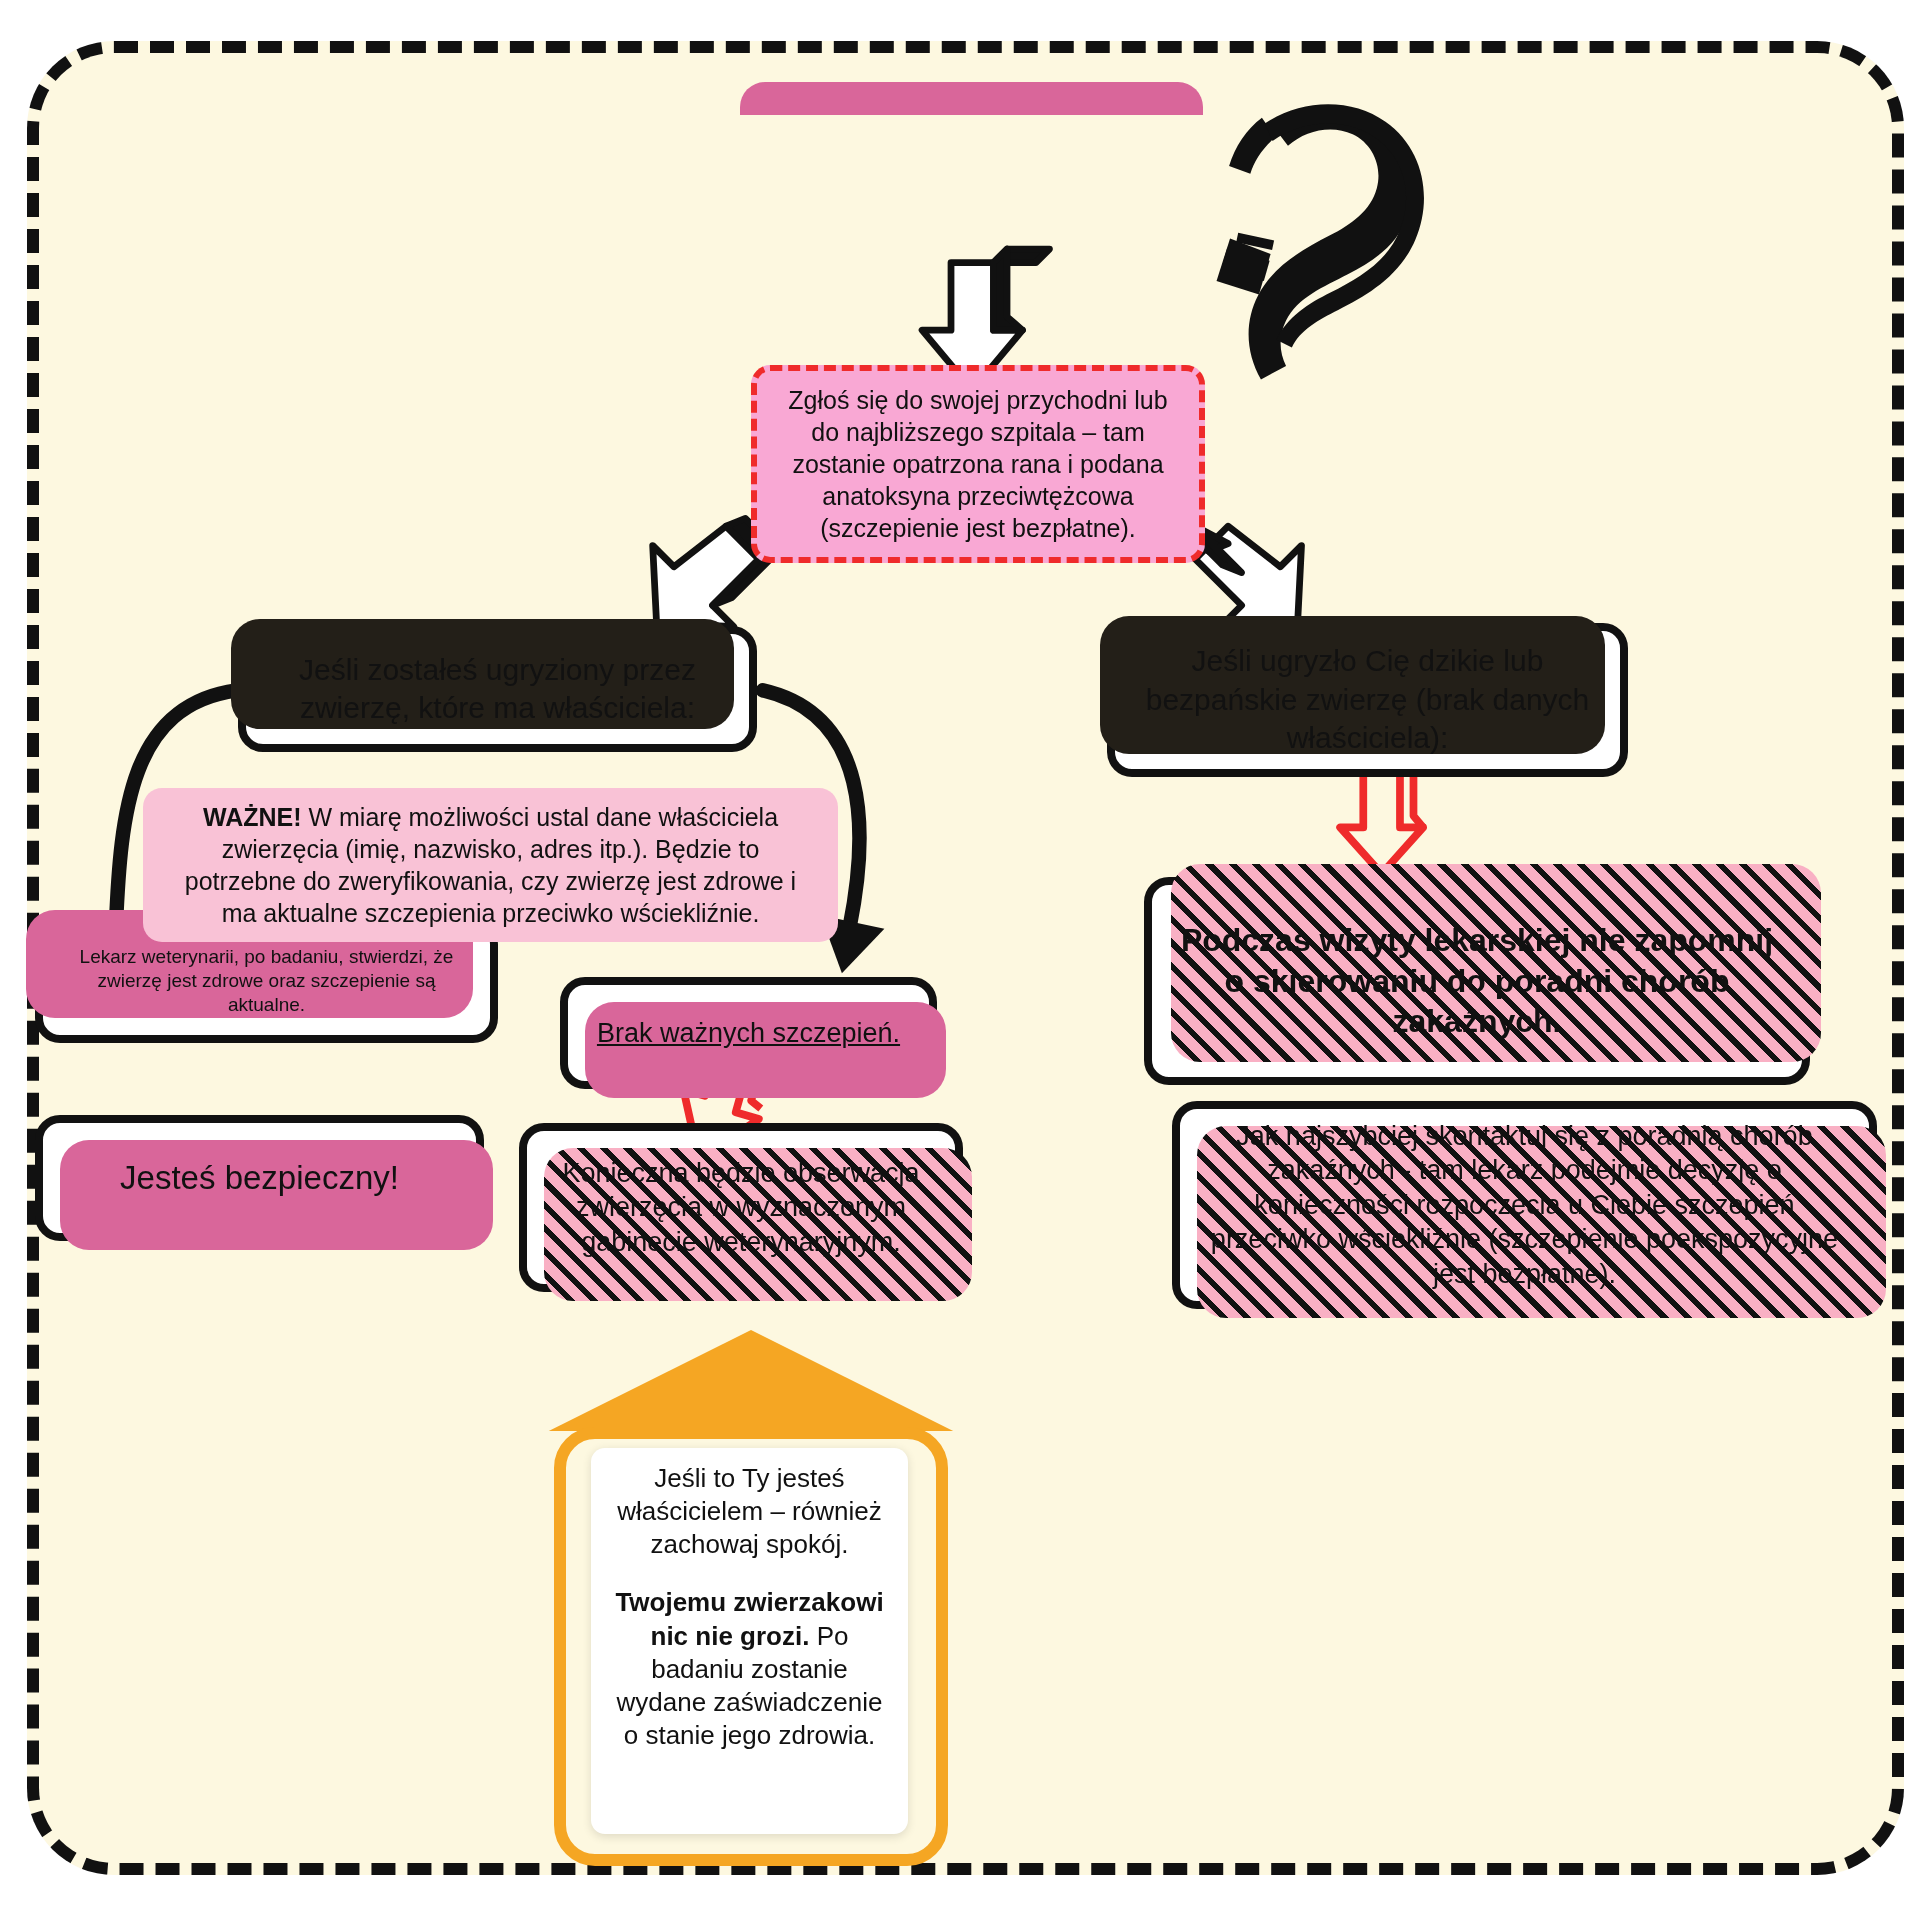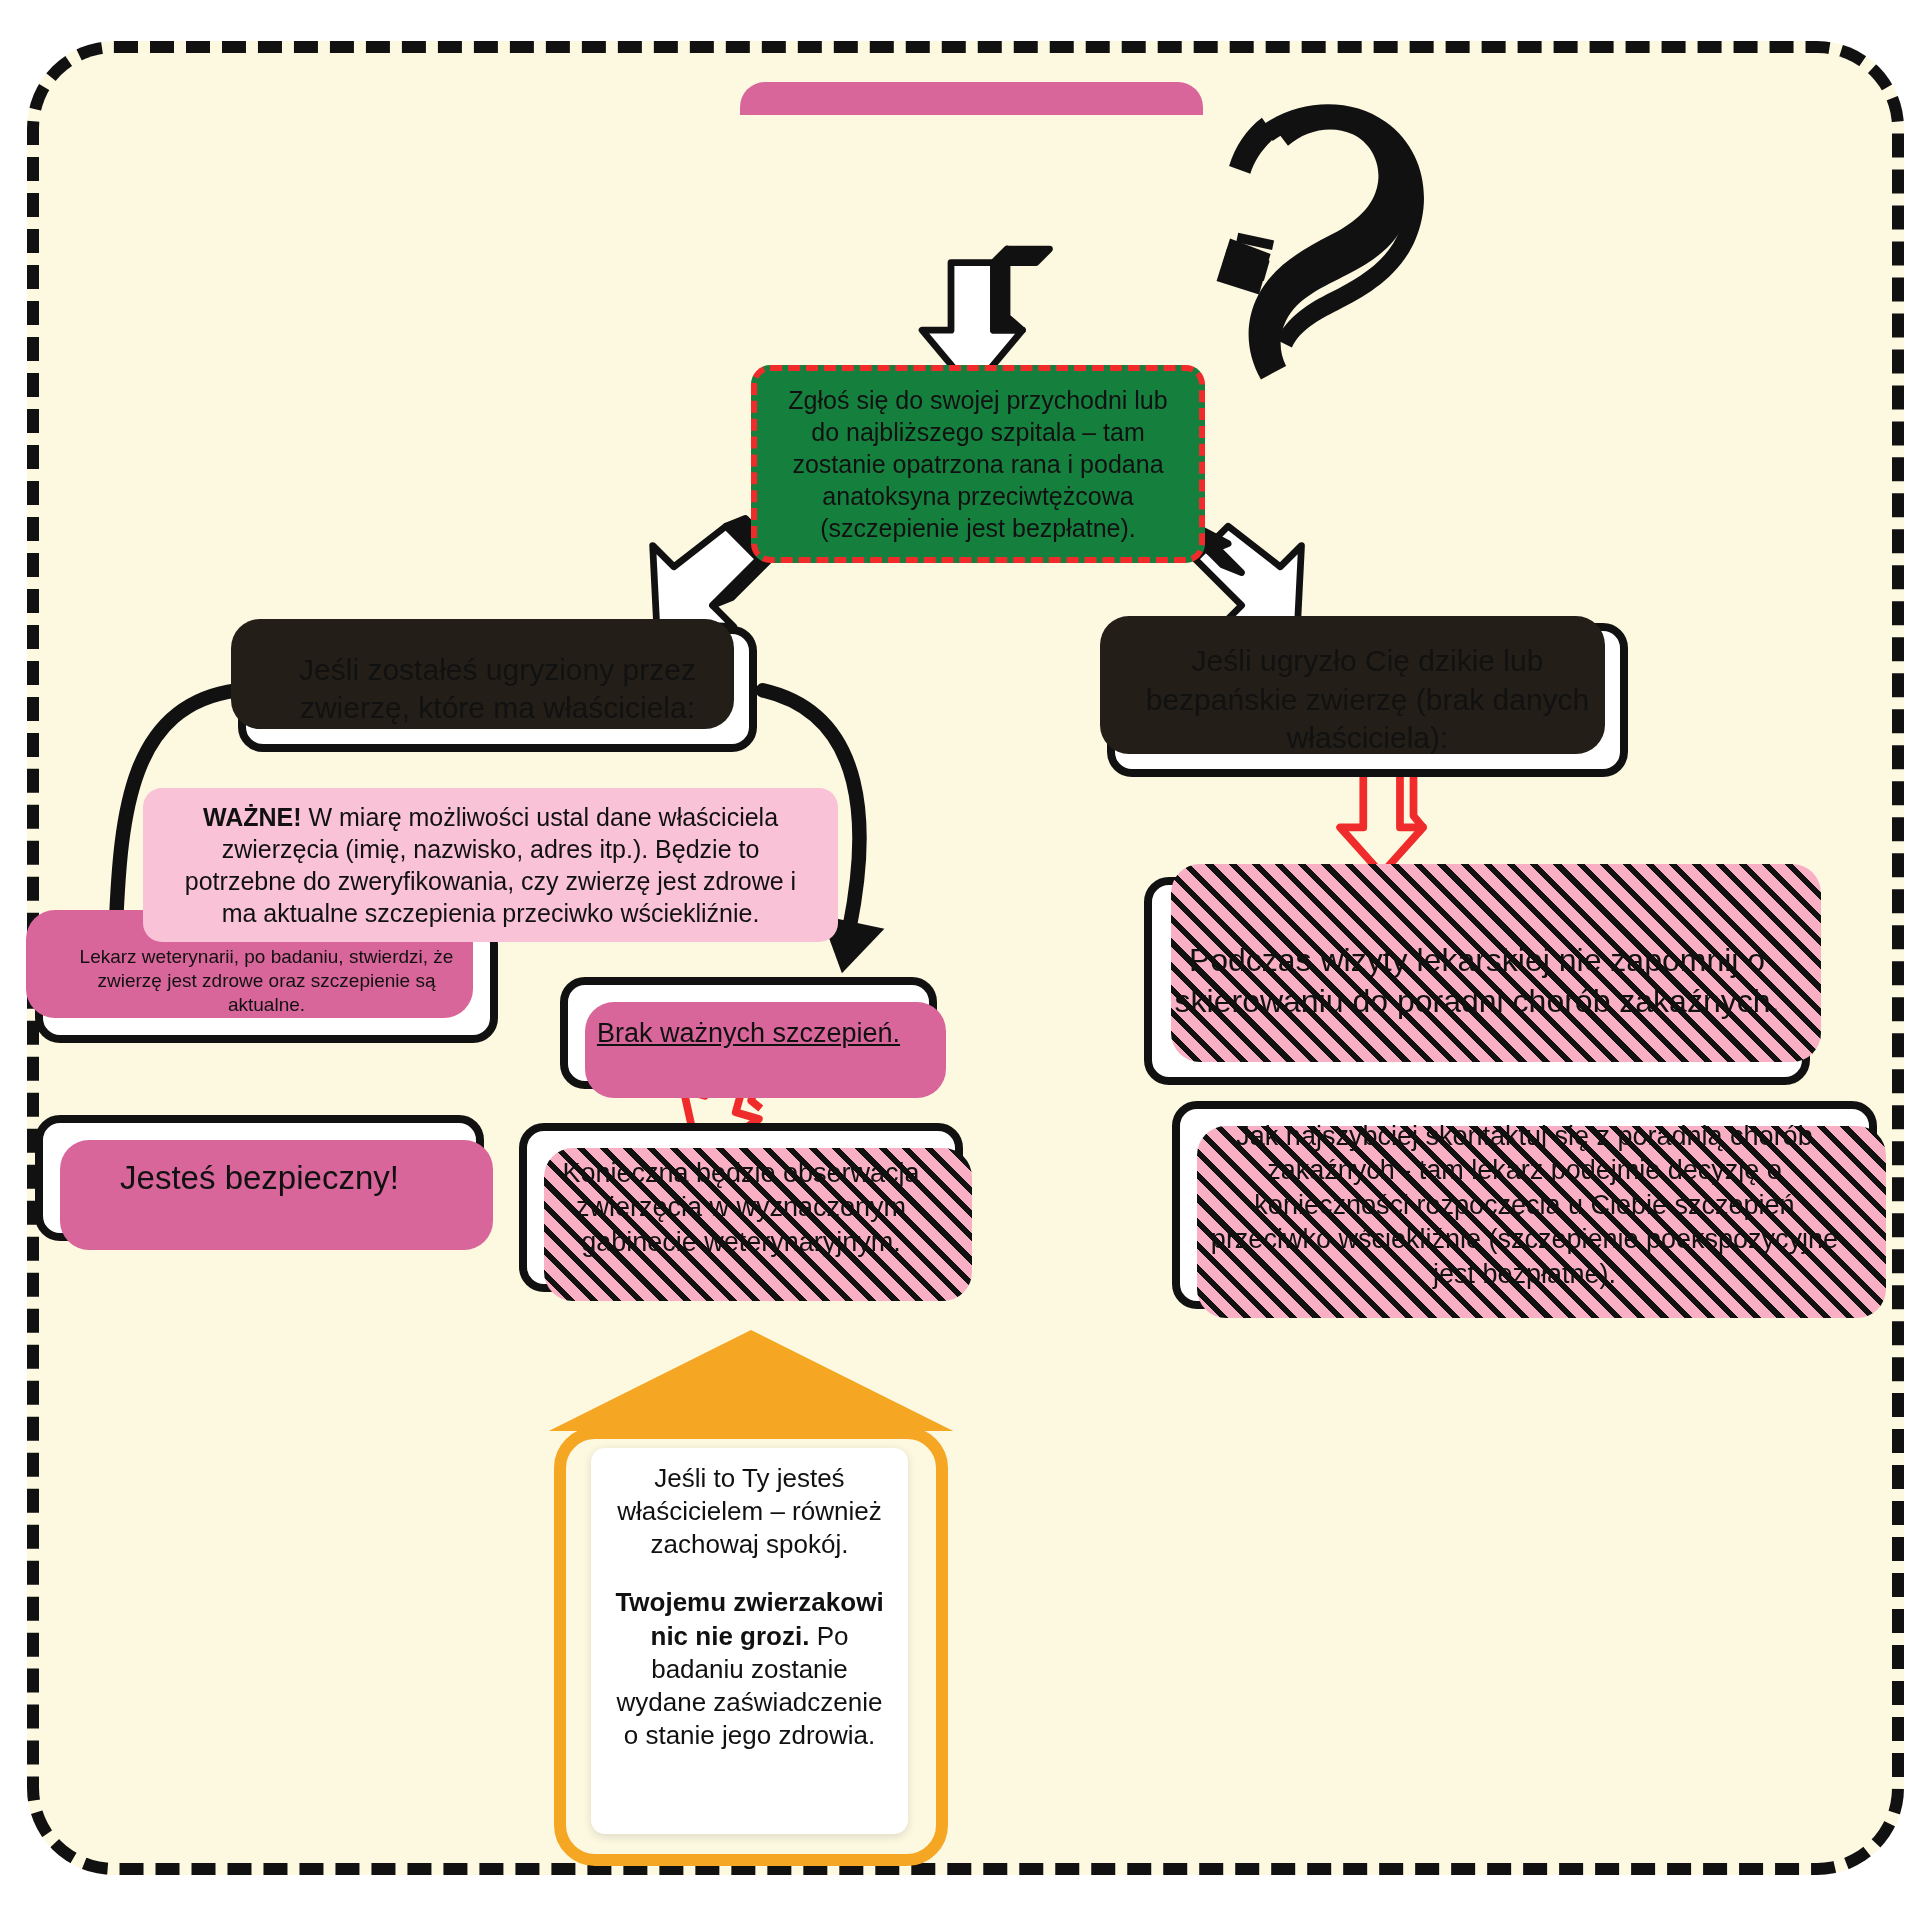--- a/index.html
+++ b/index.html
@@ -99,21 +99,21 @@
   #box-intro{
     left:736px;top:92px;width:454px;height:154px;
     font-size:31px;
     z-index:5;
   }
   #box-intro-pinkbar{left:740px;top:82px;width:463px;height:33px;z-index:4;}
 
   
   #box-clinic{
     left:751px;top:365px;width:454px;height:198px;
-    background:#15803d;
+    background:#f9a8d4;
     border:6.8px dashed #ef2b2b;
     border-radius:19.3px;
     font-size:25px;
     padding:24px 21px;
     z-index:5;
   }
 
   
   #box-owner{
     left:238px;top:626px;width:519px;height:126px;
@@ -151,21 +151,21 @@
     font-size:27px;z-index:5;text-decoration:underline;
   }
   #box-observe{
     left:519px;top:1123px;width:444px;height:169px;
     font-size:27px;z-index:5;
   }
 
   
   #box-refer{
     left:1144px;top:877px;width:666px;height:208px;
-    font-size:32px;font-weight:normal;z-index:5;
+    font-size:32px;font-weight:bold;z-index:5;
   }
   #box-contact{
     left:1172px;top:1101px;width:705px;height:208px;
     font-size:27px;z-index:5;
   }
 
   
   #orange-wrap{
     position:absolute;left:548px;top:1330px;width:406px;height:536px;z-index:6;
   }

